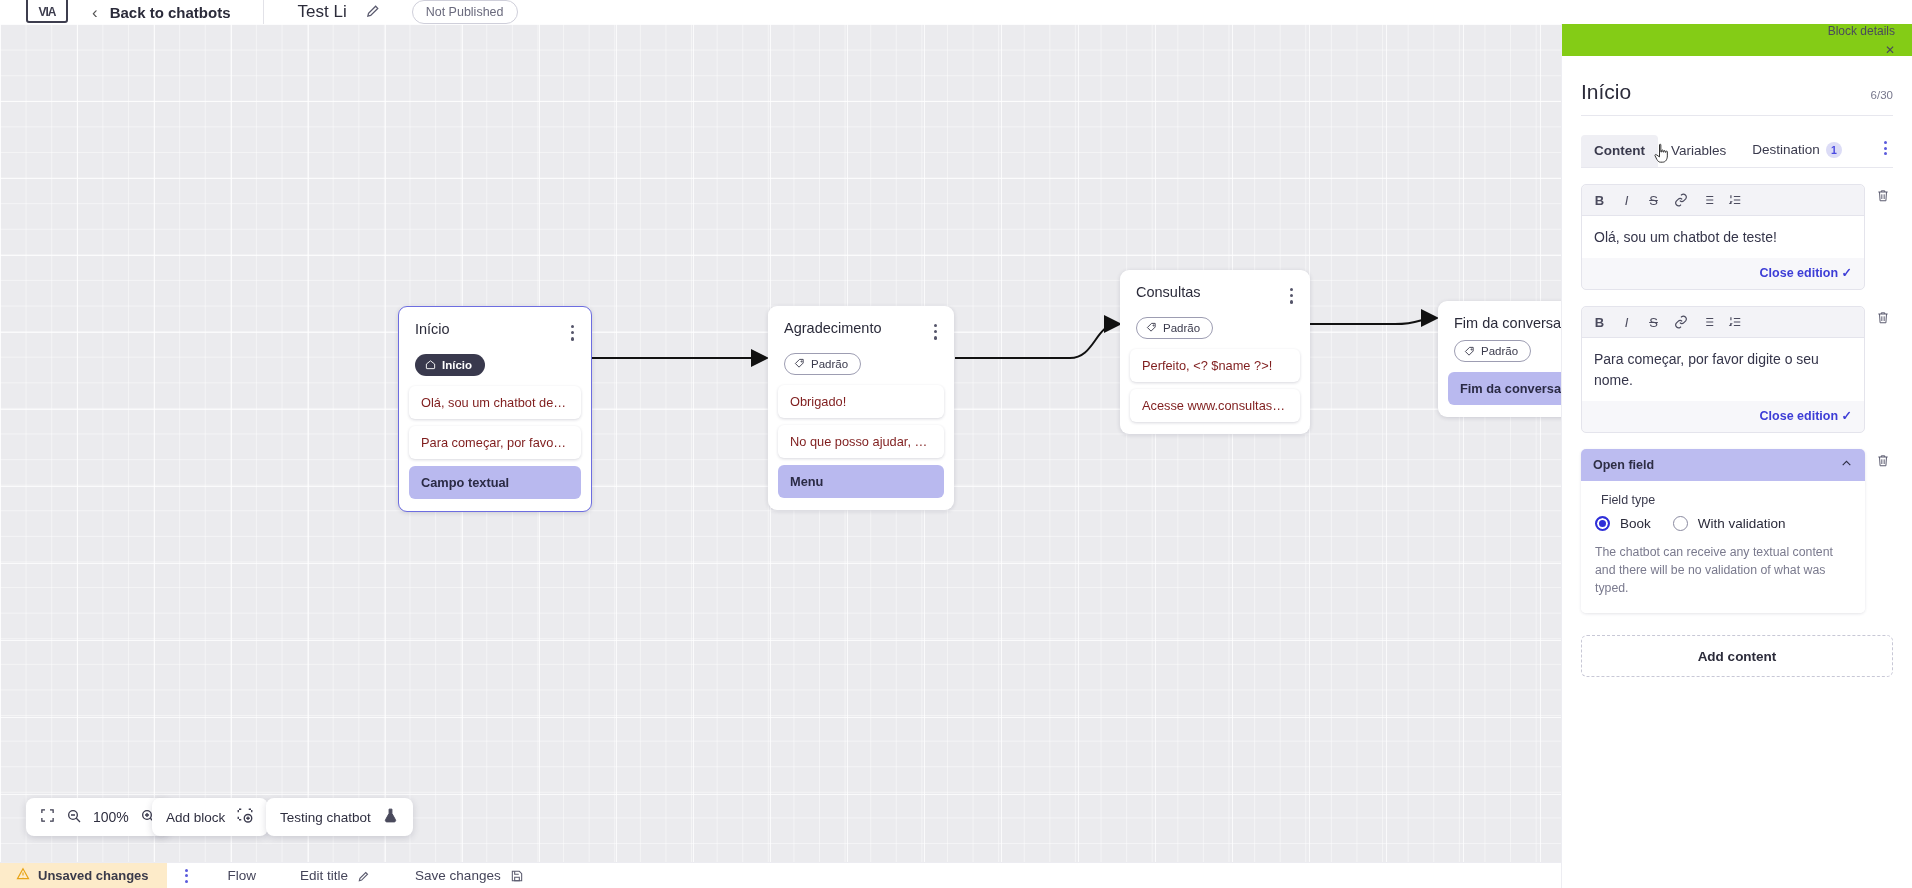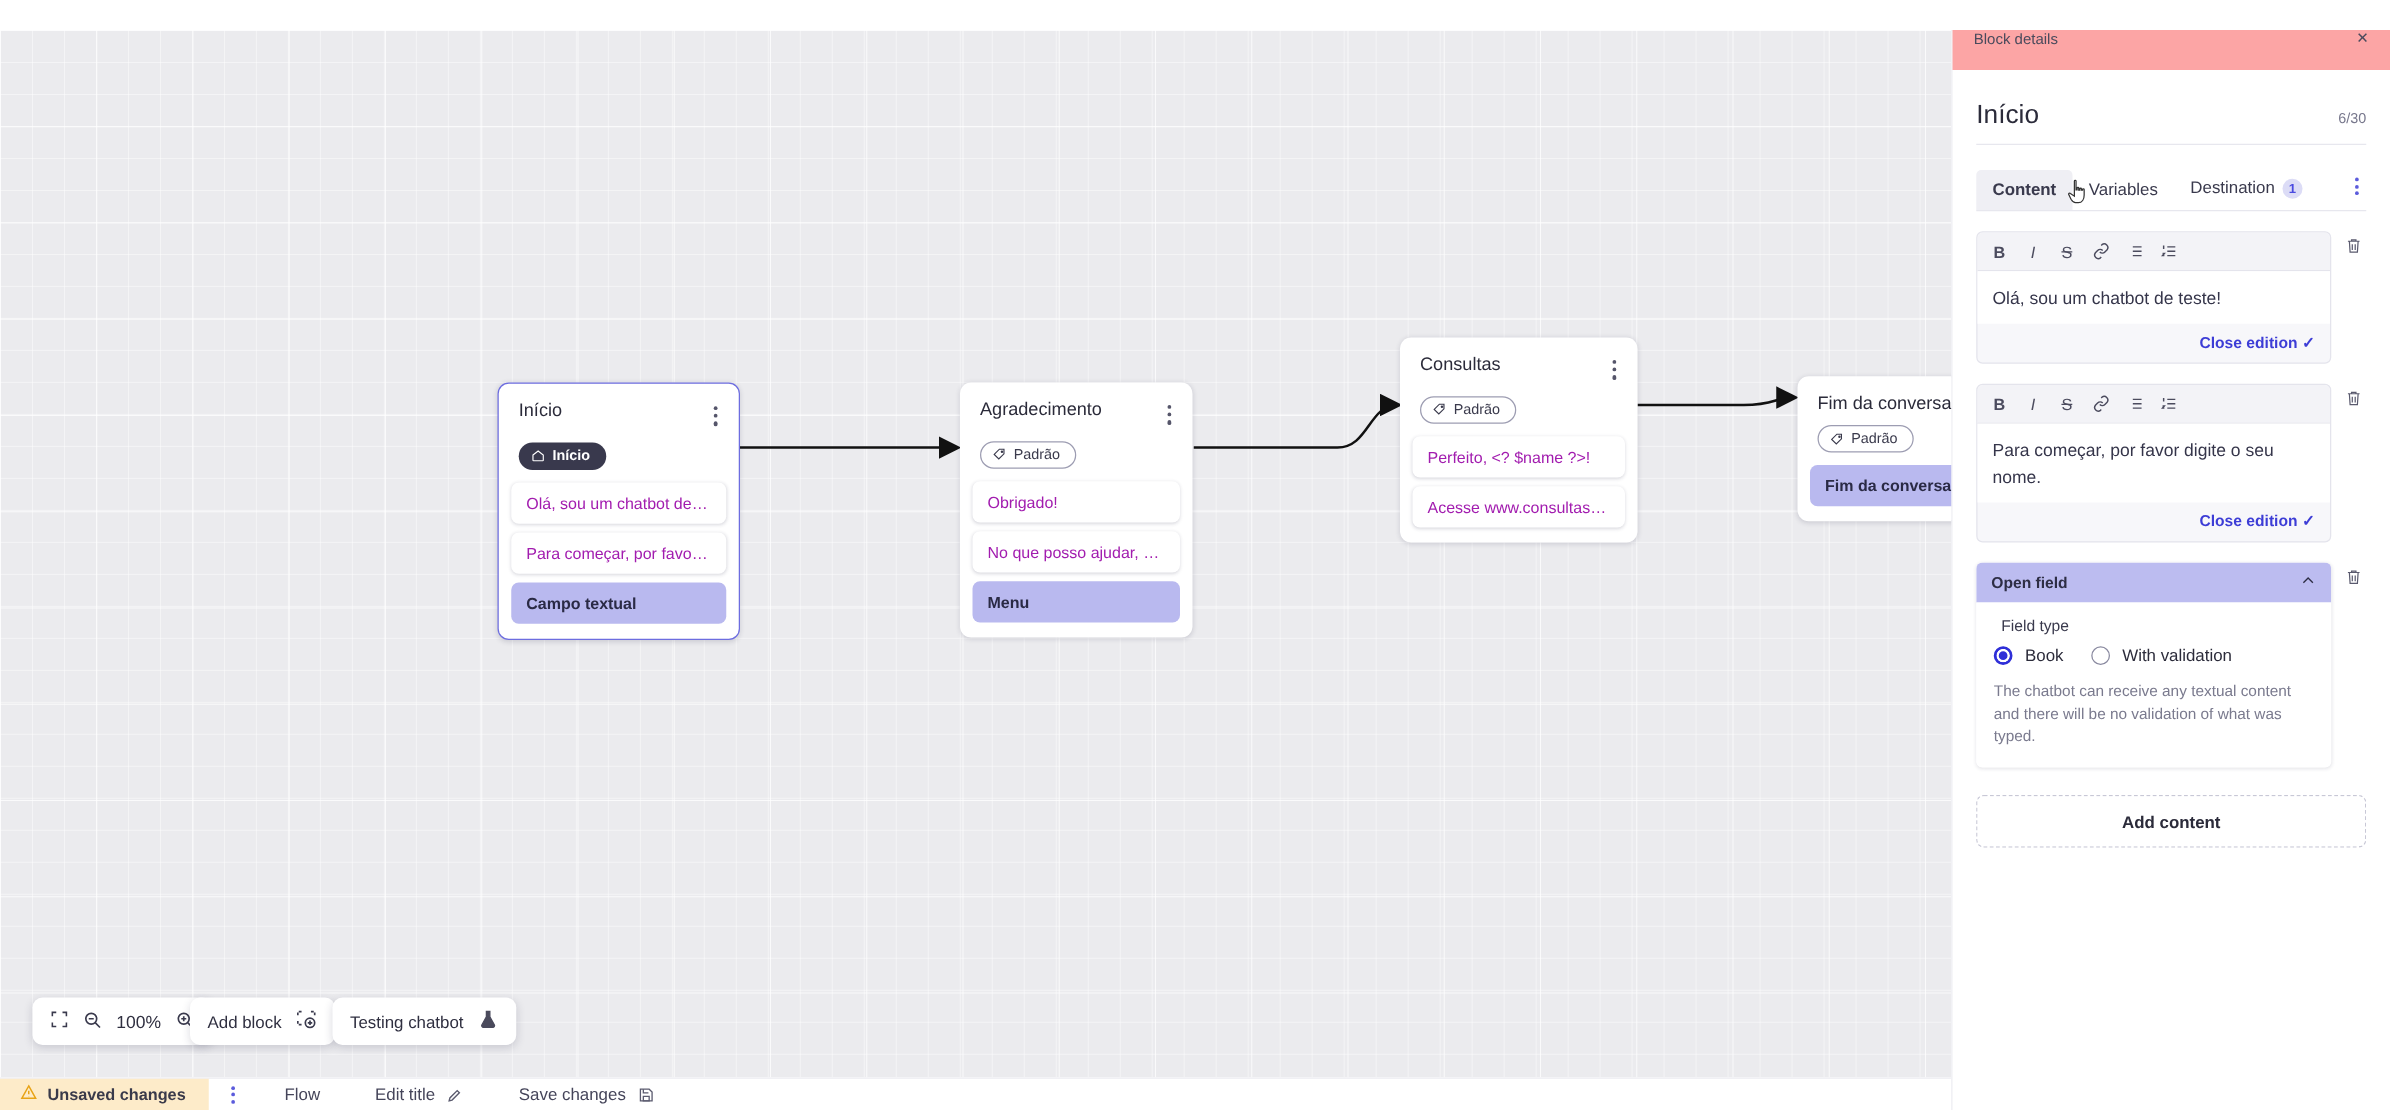--- a/index.html
+++ b/index.html
@@ -77,21 +77,21 @@
     padding: 5px 13px 5px 10px; font-size: 11.5px; font-weight: 700;
   }
   .tag-outline {
     display: inline-flex; align-items: center; gap: 6px;
     border: 1px solid #9d9db2; color: #3a3a4c; border-radius: 999px;
     padding: 4px 12px 4px 9px; font-size: 11.5px; background: #fff;
   }
   .row {
     margin: 0 10px 7px 10px; background: #fff; border-radius: 6px;
     box-shadow: 0 1px 3px rgba(40,40,70,.18);
-    font-size: 12.8px; color: #a21caf; padding: 9px 12px;
+    font-size: 12.8px; color: #7f1d1d; padding: 9px 12px;
     white-space: nowrap; overflow: hidden; text-overflow: ellipsis;
   }
   .row.hl { background: #b9b9ef; color: #2a2a45; font-weight: 700; box-shadow:none;}
 
   
   .edge { position: absolute; z-index: 2; }
 
   
   .fbar { position: absolute; bottom: 26px; display: flex; align-items: center;
           background: #fff; border-radius: 8px; box-shadow: 0 2px 7px rgba(40,40,70,.17);
@@ -109,22 +109,22 @@
     gap: 8px; padding: 0 18px 0 16px; font-weight: 700; color: #3a3a4a; font-size: 13px;
   }
   .sb-kebab { display:flex; flex-direction:column; gap:2.5px; padding: 0 18px; }
   .sb-kebab i { width:3px;height:3px;border-radius:50%;background:#5b5bdc;display:block;}
   .sb-item { display:flex; align-items:center; gap: 9px; padding: 0 22px; font-weight: 400;
              color: #45455a; font-size: 13.5px;}
 
   
   .panel { position: absolute; top: 24px; right: 0; width: 351px; height: 864px;
            background: #fff; border-left: 1px solid #ededf2; }
-  .panel-head { height: 32px; background: #fca5a5; display:flex; align-items:flex-start;
-                justify-content: space-between; padding: 0 17px; }
+  .panel-head { height: 32px; background: #84cc16; display:flex; align-items:flex-end;
+                justify-content: space-between; padding: 0 17px; flex-direction: column; }
   .panel-head span { font-size: 12px; color: #4a4a5c; }
   .x-ico { font-size: 16px; color: #4d4d60; line-height:1; }
   .panel-body { padding: 0 19px; }
   .ptitle-row { display:flex; align-items: baseline; justify-content: space-between;
                 padding-top: 24px; padding-bottom: 11px; }
   .ptitle { font-size: 21px; color: #2b2b3a; }
   .pcount { font-size: 11.5px; color: #77778c; }
   .hr { height: 1px; background: #e7e7ee; }
   .marker-row { display:flex; align-items:center; justify-content: space-between;
                 padding: 14px 0 0 0; }
@@ -171,20 +171,35 @@
                 height: 42px; display:flex; align-items:center; justify-content:center;
                 font-size: 13.5px; font-weight:700; color:#2b2b3a; }
 
   .cursor { position:absolute; z-index: 40; }
 </style>
 </head>
 <body>
 
 <div id="root">
 
+  <div class="topbar">
+    <div class="logo-box">
+      <span class="logo-glyph">VIA</span>
+    </div>
+    <span class="chev-left">‹</span>
+    <span class="back-label">Back to chatbots</span>
+    <div class="topbar-div"></div>
+    <span class="bot-title">Test Li</span>
+    <span class="pencil-ico">
+      <svg width="17" height="17" viewBox="0 0 24 24" fill="none" stroke="#5a5a6e" stroke-width="1.8">
+        <path d="M4 20l4-1 10-10-3-3L5 16l-1 4z"></path>
+      </svg>
+    </span>
+    <span class="badge-np">Not Published</span>
+  </div>
 
 
   <div class="canvas">
 
     <svg class="edge" style="left:0;top:0;width:1561px;height:838px">
       <defs>
         <marker id="ar" markerWidth="9" markerHeight="9" refX="7" refY="4.5" orient="auto">
           <path d="M0,0 L9,4.5 L0,9 z" fill="#111"></path>
         </marker>
       </defs>

